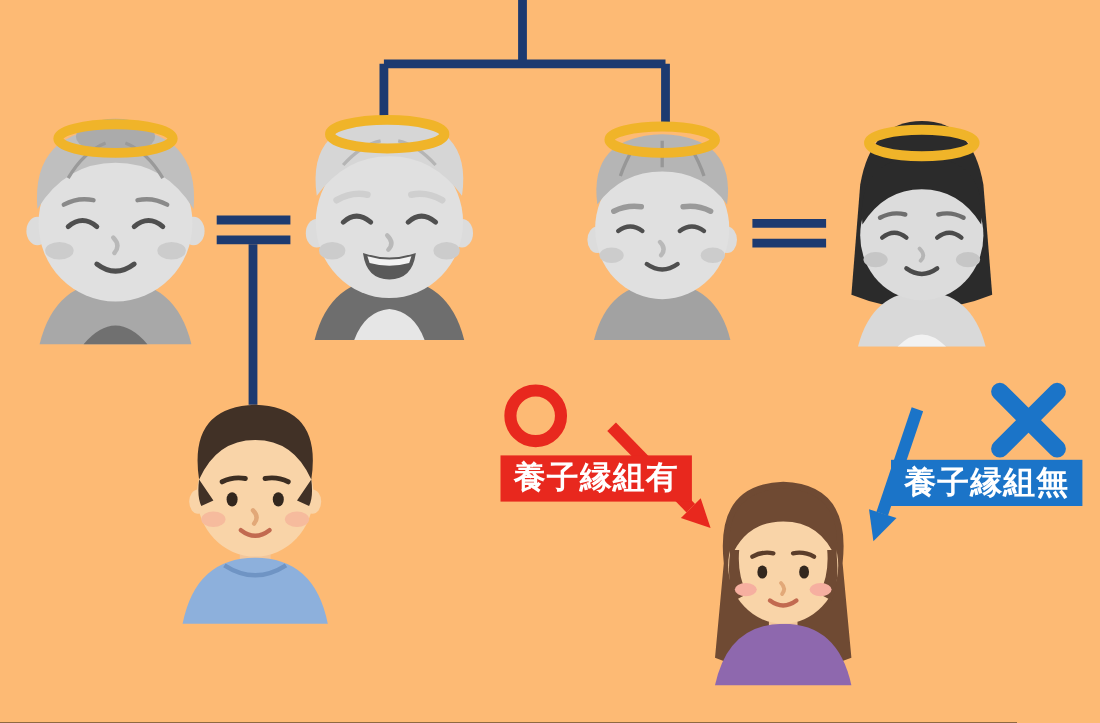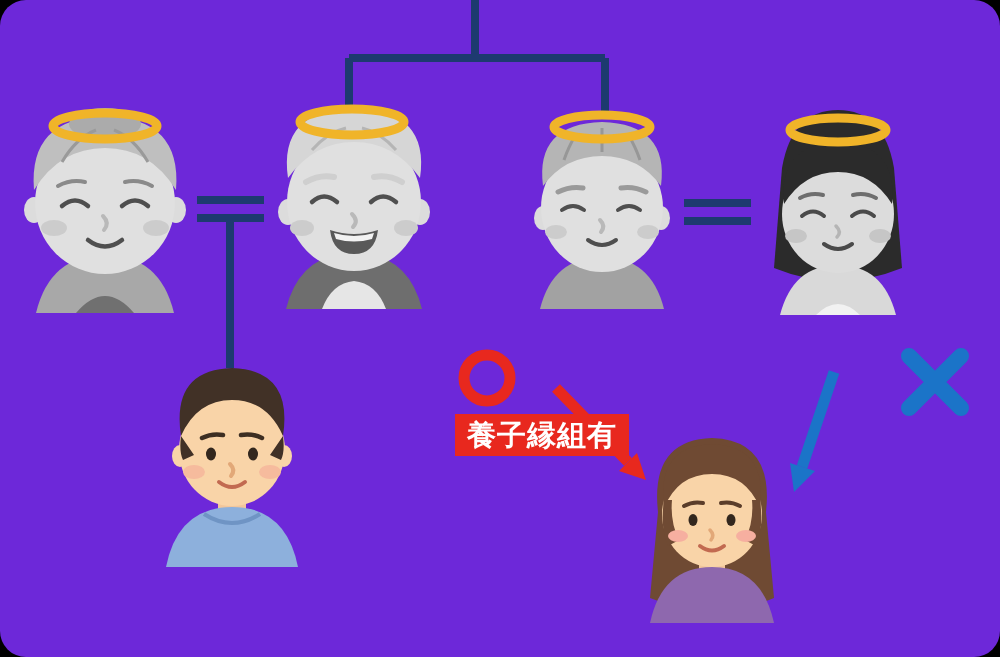--- a/index.html
+++ b/index.html
@@ -1,18 +1,18 @@
 <!DOCTYPE html>
 <html><head>
 <meta charset="utf-8">
 <style>
   * { margin:0; padding:0; box-sizing:border-box; }
   html,body { width:1000px; height:657px; background:#000; overflow:hidden;
               font-family:"Liberation Sans","DejaVu Sans",sans-serif; }
-  .stage { position:relative; width:1000px; height:657px; background:#6d28d9;border-radius:26px; }
+  .stage { position:relative; width:1000px; height:657px; background:#fdba74; }
   .stage > svg { position:absolute; left:0; top:0; }
   .label { position:absolute; color:#fff; font-weight:bold; font-size:29px;
            line-height:1.25; padding:3px 12px; white-space:nowrap;
            letter-spacing:1px; }
   .label-red  { background:#e8281e; }
   .label-blue { background:#1b74c8; }
 </style>
 </head>
 <body>
 
@@ -141,14 +141,15 @@
     <path d="M710 530 q5 5 1 10" stroke="#e2a878" stroke-width="3.5" fill="none" stroke-linecap="round"></path>
     <ellipse cx="678" cy="536" rx="10" ry="6" fill="#f6afa0"></ellipse>
     <ellipse cx="746" cy="536" rx="10" ry="6" fill="#f6afa0"></ellipse>
     <path d="M700 546 q12 9 24 0" stroke="#c26a50" stroke-width="4" fill="none" stroke-linecap="round"></path>
   </g>
 
 </svg>
 
 <div class="label label-red" style="left:455px; top:414px;">養子縁組有</div>
 
+<div class="label label-blue" style="left:810px; top:418px;">養子縁組無</div>
 
 </div>
 
 </body></html>

